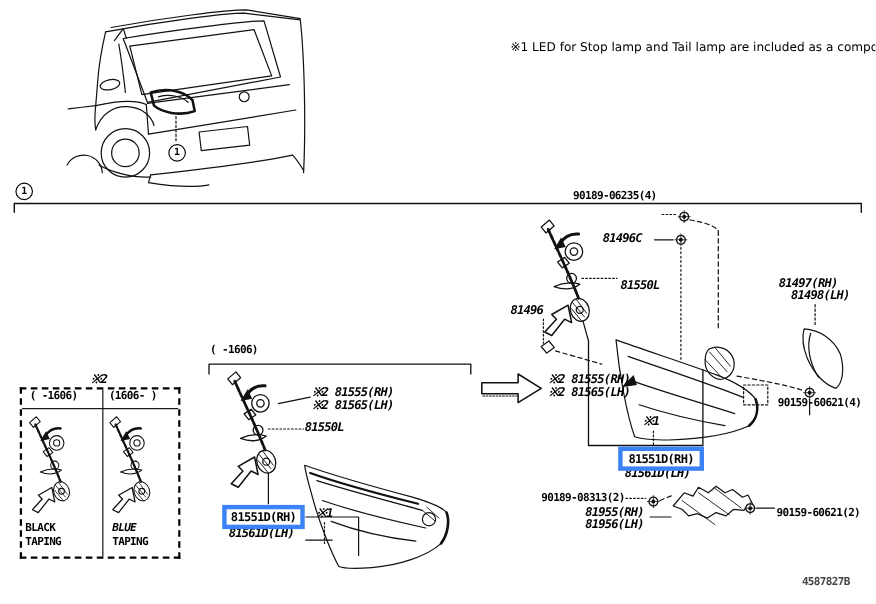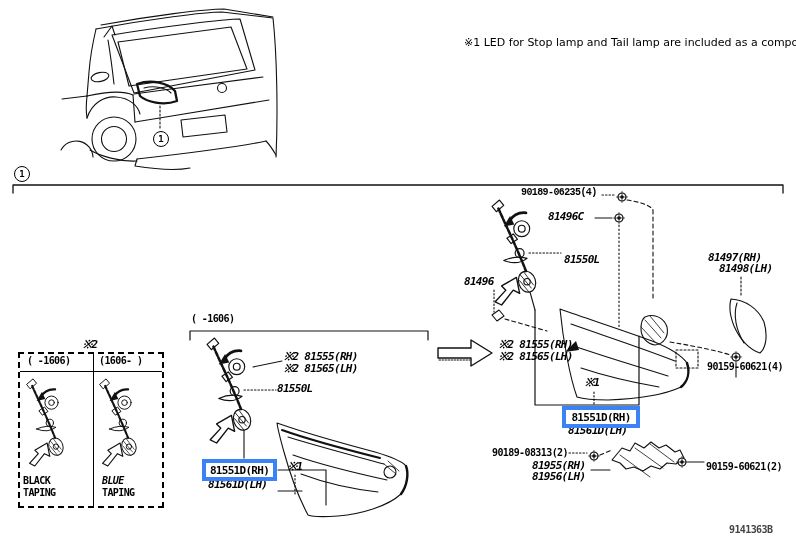--- a/index.html
+++ b/index.html
@@ -183,34 +183,34 @@
 <div class="plabel" style="left:102px;top:487px;">TAPING</div>
 
 <div class="plabel" style="left:191px;top:313px;">( -1606)</div>
 <div class="plabel lg" style="left:284px;top:351px;">※2 81555(RH)</div>
 <div class="plabel lg" style="left:284px;top:363px;">※2 81565(LH)</div>
 <div class="plabel lg" style="left:277px;top:383px;">81550L</div>
 <div class="plabel lg" style="left:288px;top:461px;">※1</div>
 <div class="plabel lg" style="left:208px;top:479px;">81561D(LH)</div>
 <div class="hlbox" style="left:202px;top:459px;width:75px;height:22px;">81551D(RH)</div>
 
-<div class="plabel" style="left:521px;top:187px;font-family:Liberation Mono, monospace;">90189-06235(4)</div>
+<div class="plabel" style="left:521px;top:173px;">90189-06235(4)</div>
 <div class="plabel lg" style="left:548px;top:211px;">81496C</div>
 <div class="plabel lg" style="left:564px;top:254px;">81550L</div>
 <div class="plabel lg" style="left:464px;top:276px;">81496</div>
 <div class="plabel lg" style="left:499px;top:339px;">※2 81555(RH)</div>
 <div class="plabel lg" style="left:499px;top:351px;">※2 81565(LH)</div>
 <div class="plabel lg" style="left:585px;top:377px;">※1</div>
 <div class="plabel lg" style="left:568px;top:425px;">81561D(LH)</div>
 <div class="hlbox" style="left:562px;top:406px;width:78px;height:22px;">81551D(RH)</div>
 
 <div class="plabel lg" style="left:708px;top:252px;">81497(RH)</div>
 <div class="plabel lg" style="left:719px;top:263px;">81498(LH)</div>
 <div class="plabel" style="left:707px;top:361px;">90159-60621(4)</div>
 
 <div class="plabel" style="left:492px;top:447px;">90189-08313(2)</div>
 <div class="plabel lg" style="left:532px;top:460px;text-align:right;">81955(RH)</div>
 <div class="plabel lg" style="left:532px;top:471px;">81956(LH)</div>
 <div class="plabel" style="left:706px;top:461px;">90159-60621(2)</div>
 
-<div class="plabel footer" style="left:729px;top:524px;">9141363B</div>
+<div class="plabel footer" style="left:729px;top:524px;">4587827B</div>
 
 </div>
 
 </body></html>

